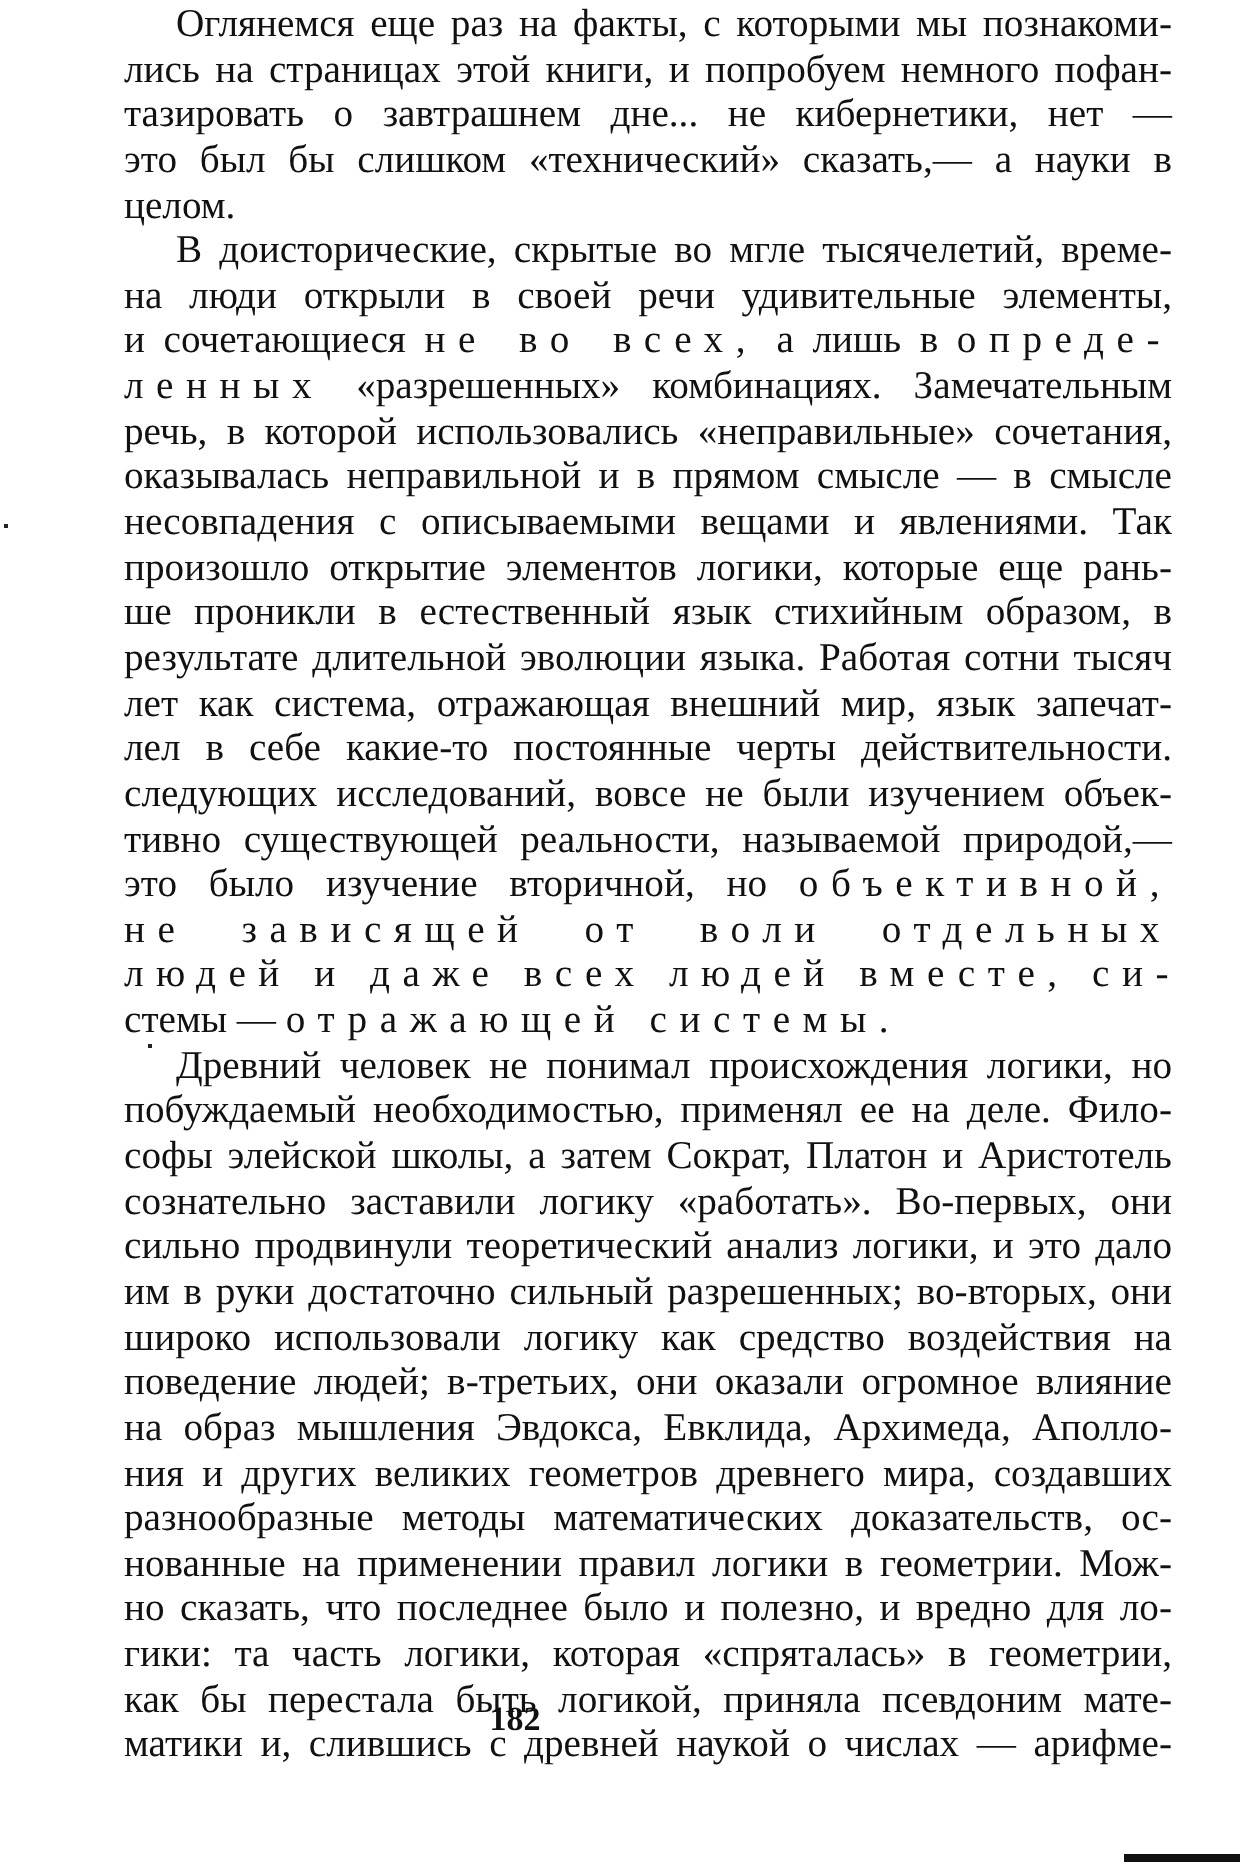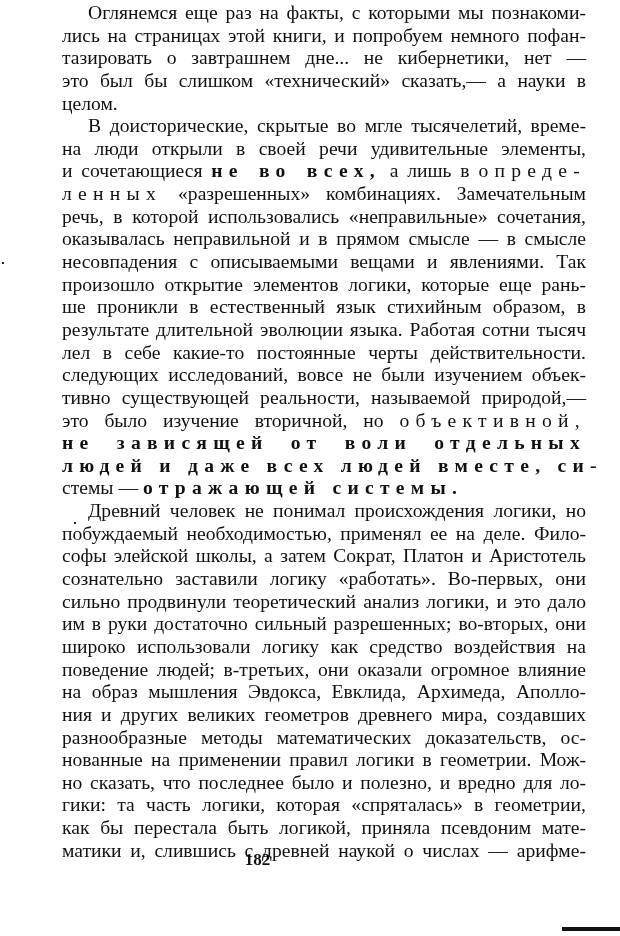--- a/index.html
+++ b/index.html
@@ -6,21 +6,21 @@
   body { width: 620px; height: 936px; position: relative; overflow: hidden; }
   .page {
     position: absolute; left: 62px; top: 2px; width: 524px;
     font-family: "Liberation Serif", "DejaVu Serif", serif;
     font-size: 19.6px; line-height: 22.65px; color: #111;
   }
   .line { display: block; white-space: nowrap; text-align: justify; text-align-last: justify; height: 22.65px; overflow: visible; }
   .line.last { text-align-last: left; }
   .indent { padding-left: 26px; }
   .sp { letter-spacing: 0.32em; }
-  .bold { font-weight: bold; }
+  .bold { font-weight: normal; }
   .page-number {
     position: absolute; left: 0; width: 515px; top: 850px; text-align: center;
     font-family: "Liberation Serif", "DejaVu Serif", serif; font-size: 17px; color: #111; font-weight: bold;
   }
   .margin-dot { position: absolute; width: 2px; height: 2px; background: #222; }
   .rule { position: absolute; left: 562px; top: 927px; width: 58px; height: 4px; background: #111; }
 </style>
 </head>
 <body>
 
@@ -42,20 +42,21 @@
     </span>
     <span class="line">
       <span class="sp">ленных</span><span> «разрешенных» комбинациях. Замечательным</span>
     </span>
     <span class="line">речь, в которой использовались «неправильные» сочетания,</span>
     <span class="line">оказывалась неправильной и в прямом смысле — в смысле</span>
     <span class="line">несовпадения с описываемыми вещами и явлениями. Так</span>
     <span class="line">произошло открытие элементов логики, которые еще рань-</span>
     <span class="line">ше проникли в естественный язык стихийным образом, в</span>
     <span class="line">результате длительной эволюции языка. Работая сотни тысяч</span>
+    <span class="line">лет как система, отражающая внешний мир, язык запечат-</span>
     <span class="line">лел в себе какие-то постоянные черты действительности.</span>
     <span class="line">следующих исследований, вовсе не были изучением объек-</span>
     <span class="line">тивно существующей реальности, называемой природой,—</span>
     <span class="line">
       <span>это было изучение вторичной, но </span><span class="sp">объективной,</span>
     </span>
     <span class="line sp bold">не зависящей от воли отдельных</span>
     <span class="line sp bold">людей и даже всех людей вместе, си-</span>
     <span class="line last">
       <span>стемы — </span><span class="sp bold">отражающей системы.</span>

